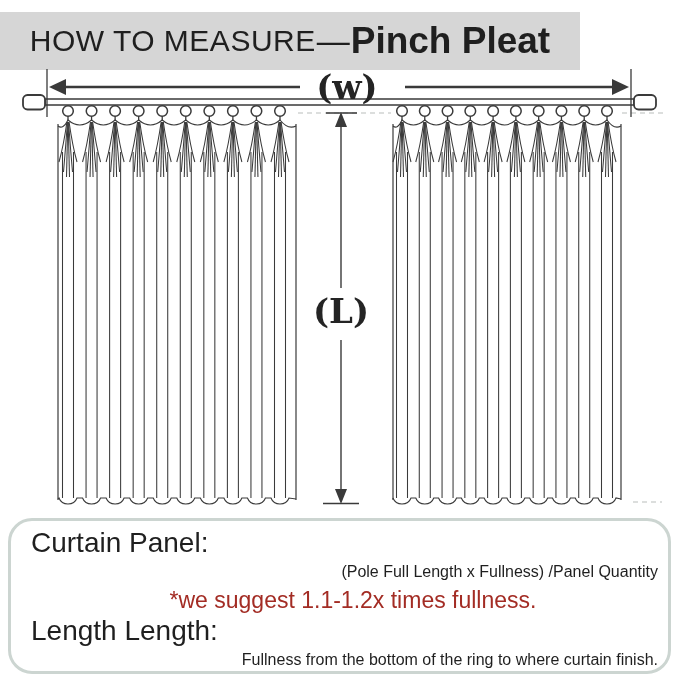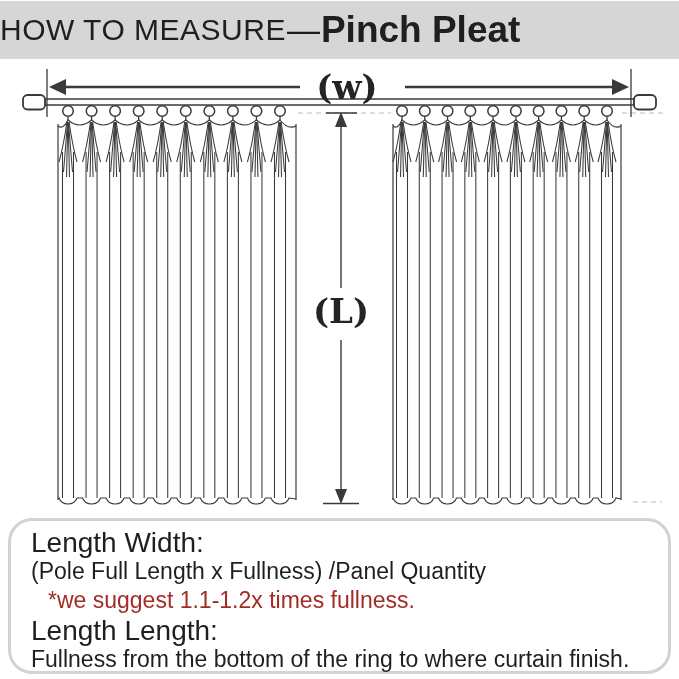--- a/index.html
+++ b/index.html
@@ -1,38 +1,38 @@
 <!DOCTYPE html>
 <html style="--header-bg: #d6d6d6; --ink-text: #1f1f1f; --note-red: #a32c24; --box-border: #ccd5d1;"><head>
 <meta charset="utf-8">
 <style>
   html,body{margin:0;padding:0;}
   body{
     width:679px;height:679px;position:relative;background:#ffffff;
     font-family:"Liberation Sans",sans-serif;overflow:hidden;
   }
   .header{
-    position:absolute;top:1px;left:0;width:679px;height:58px;
+    position:absolute;top:12px;left:0;width:580px;height:58px;
     background:var(--header-bg,#d6d6d6);
-    display:flex;align-items:center;justify-content:flex-start;
+    display:flex;align-items:center;justify-content:center;
     color:var(--ink-text,#1f1f1f);white-space:nowrap;
   }
   .header .t-left{font-size:30px;letter-spacing:0.5px;}
   .header .t-sep{font-size:33px;margin:0 1px;}
   .header .t-right{font-size:37px;font-weight:bold;}
   svg.diagram{position:absolute;top:0;left:0;}
   .info-box{
     position:absolute;top:518px;left:8px;width:663px;height:156px;
     box-sizing:border-box;border:3px solid var(--box-border,#ccd5d1);
     border-radius:24px;background:#ffffff;
     padding:6px 10px 0 20px;color:var(--ink-text,#1f1f1f);
   }
   .info-heading{font-size:28px;line-height:31px;}
-  .info-body{font-size:23px;line-height:27px;}
-  .info-note{font-size:23px;line-height:30px;padding-left:17px;color:var(--note-red,#a32c24);}
+  .info-body{font-size:16px;line-height:27px;text-align:right;}
+  .info-note{font-size:23px;line-height:30px;padding-left:17px;color:var(--note-red,#a32c24);text-align:center;}
 </style>
 </head>
 <body>
 
 <div class="header">
   <span class="t-left">HOW TO MEASURE</span>
     <span class="t-sep">—</span>
     <span class="t-right">Pinch Pleat</span>
 </div>
 
@@ -269,18 +269,18 @@
       <polygon points="341,112 335,127 347,127" fill="#3a3a3a"></polygon>
       <line x1="341" y1="124" x2="341" y2="288" stroke="#3a3a3a" stroke-width="1.4"></line>
       <line x1="341" y1="340" x2="341" y2="491" stroke="#3a3a3a" stroke-width="1.4"></line>
       <polygon points="341,504 335,489 347,489" fill="#3a3a3a"></polygon>
       <line x1="323" y1="503.5" x2="359" y2="503.5" stroke="#3a3a3a" stroke-width="1.3"></line>
     </g>
     <text x="341" y="323" text-anchor="middle" font-size="34" font-weight="bold" font-family="&quot;DejaVu Serif&quot;,serif" fill="#242424">(L)</text>
   </svg>
 
 <div class="info-box">
-  <div class="info-heading">Length Width:</div>
+  <div class="info-heading">Curtain Panel:</div>
   <div class="info-body">(Pole Full Length x Fullness) /Panel Quantity</div>
   <div class="info-note">*we suggest 1.1-1.2x times fullness.</div>
   <div class="info-heading">Length Length:</div>
   <div class="info-body">Fullness from the bottom of the ring to where curtain finish.</div>
 </div>
 
 </body></html>

